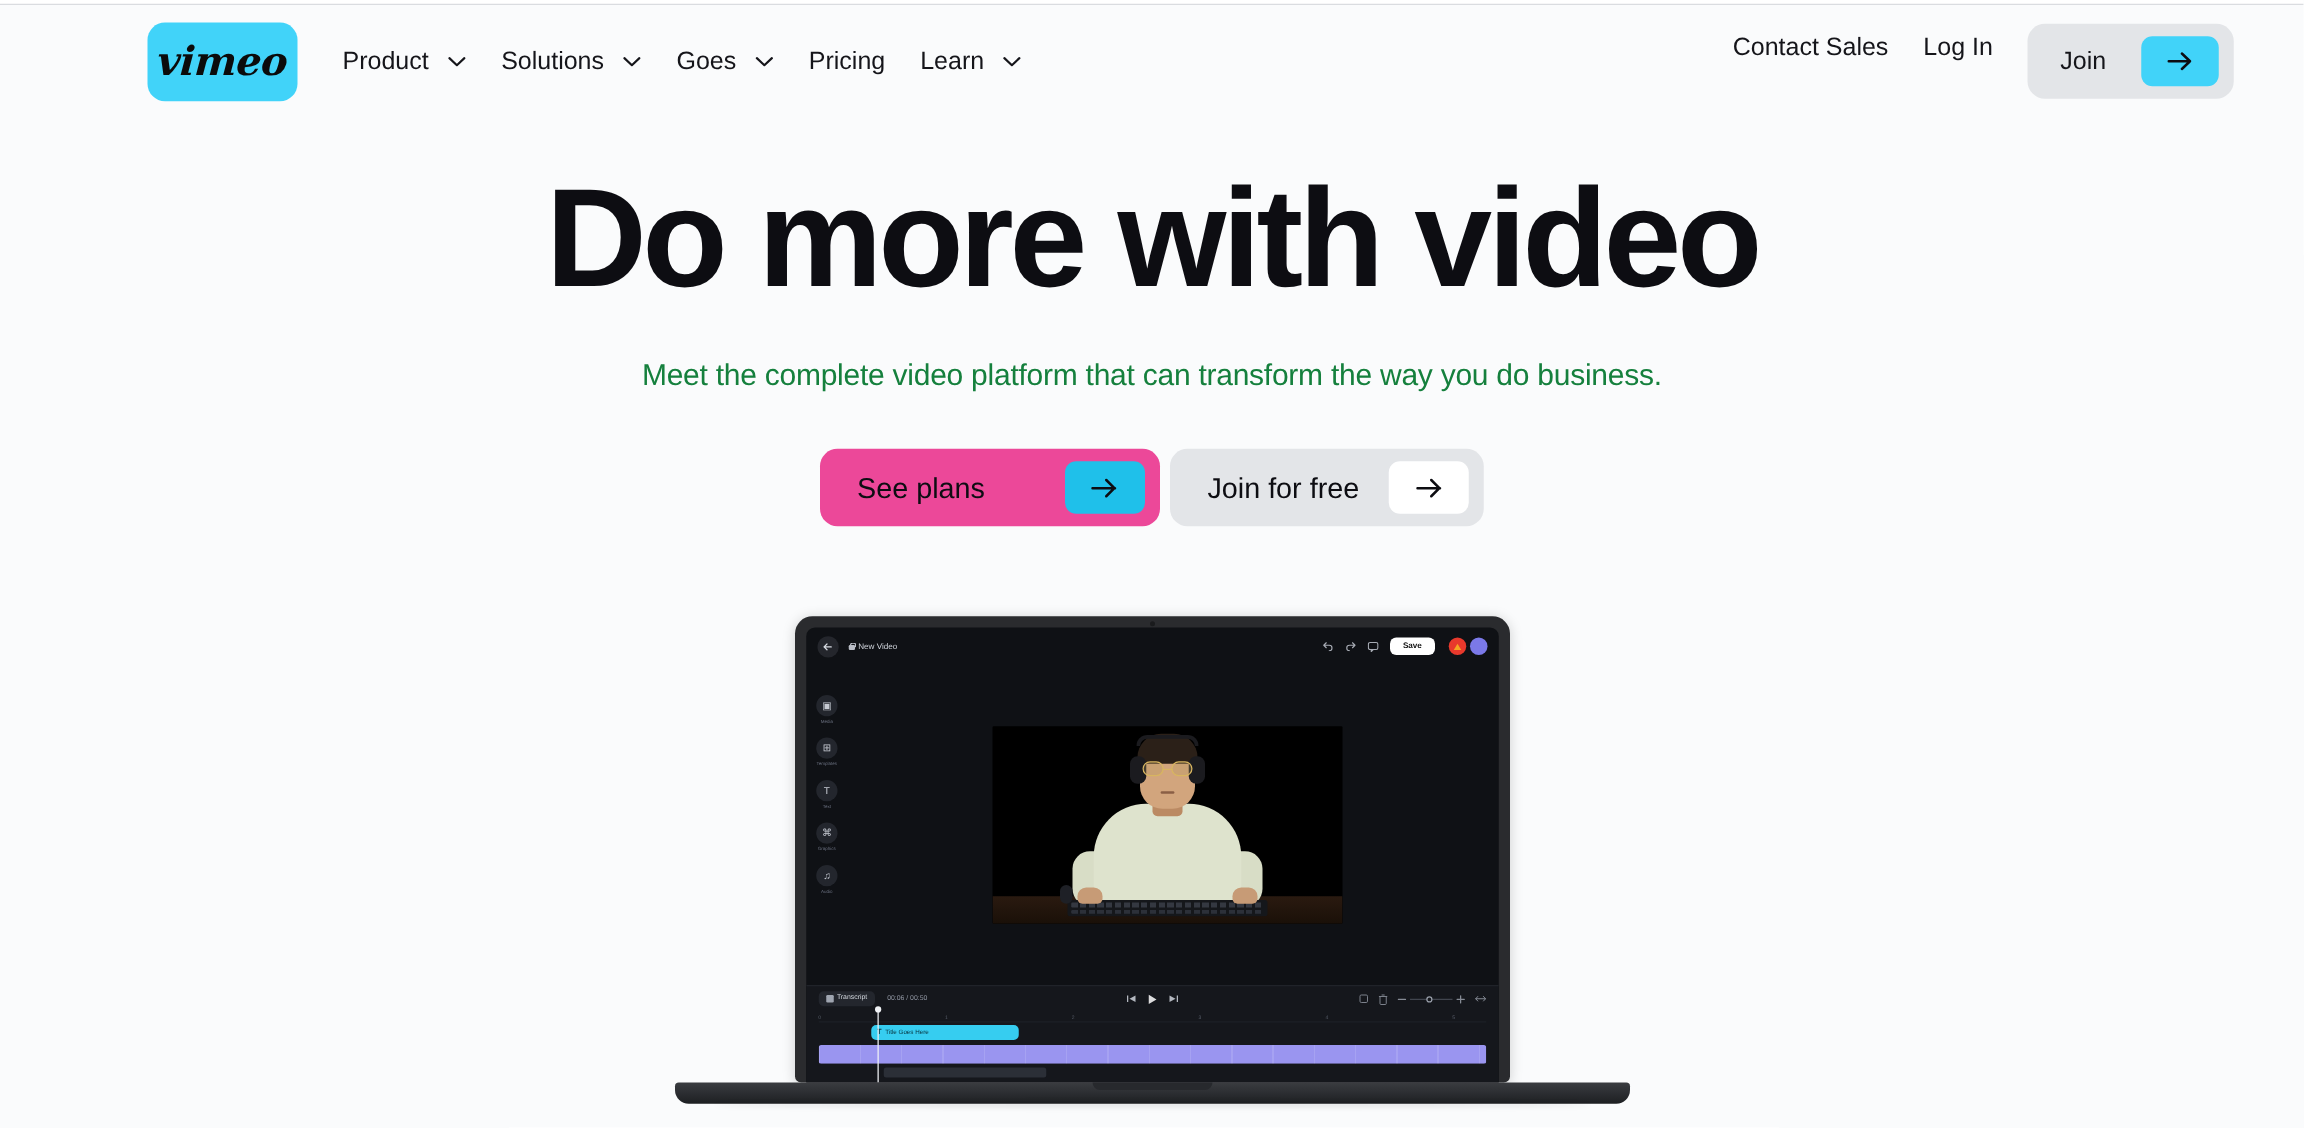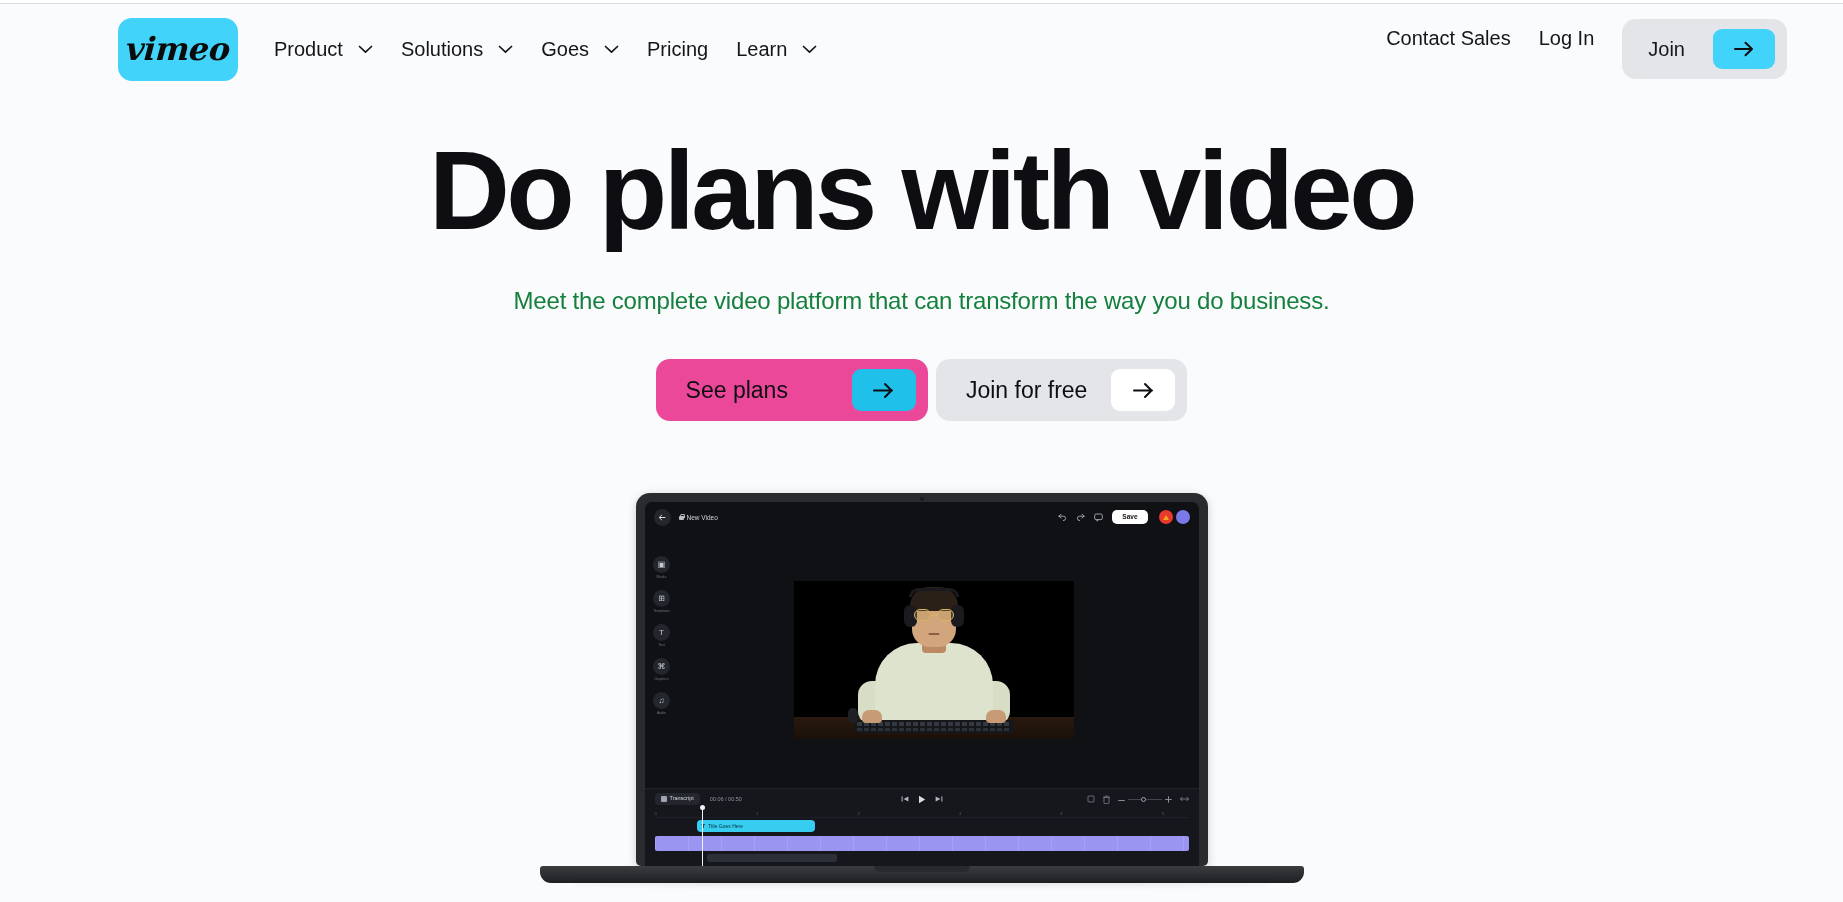--- a/index.html
+++ b/index.html
@@ -622,21 +622,21 @@
             <path d="M2 8h17M12.5 1.8L19 8l-6.5 6.2" stroke="#0d0d12" stroke-width="2" fill="none" stroke-linecap="round" stroke-linejoin="round"></path>
           </svg>
         </span>
       </div>
     </div>
 
   </div>
 
   <div class="hero">
 
-    <h1 class="hero-title">Do plans with video</h1>
+    <h1 class="hero-title">Do more with video</h1>
 
     <p class="hero-sub">Meet the complete video platform that can transform the way you do business.</p>
 
     <div class="cta-row">
 
       <div class="cta cta-primary">
         <span class="cta-label">See plans</span>
         <span class="cta-chip chip-primary">
           <svg width="23" height="17" viewBox="0 0 23 17">
             <path d="M2 8.5h18M13 2l6.5 6.5L13 15" stroke="#0d0d12" stroke-width="2" fill="none" stroke-linecap="round" stroke-linejoin="round"></path>

